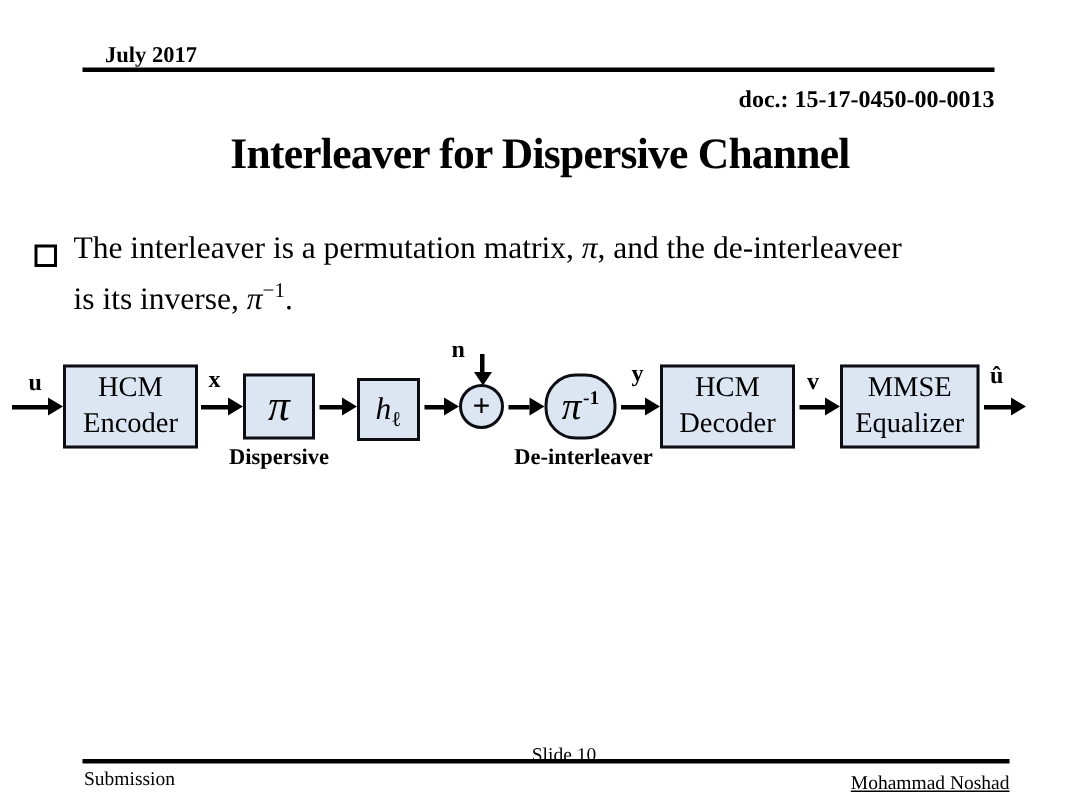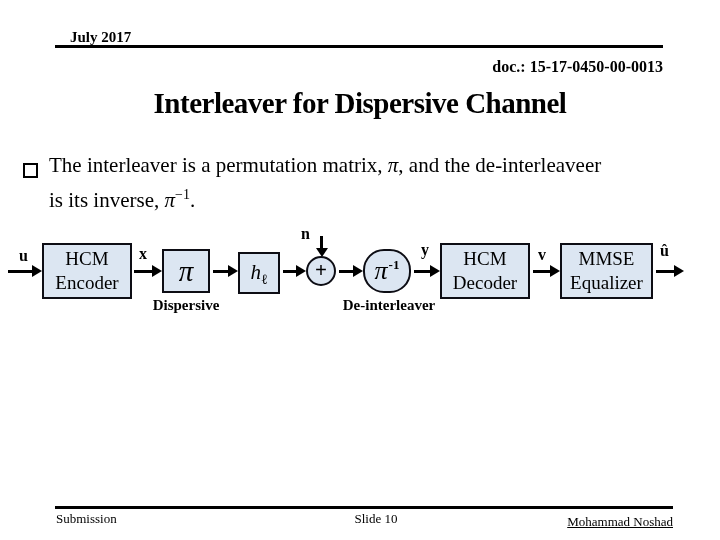--- a/index.html
+++ b/index.html
@@ -60,21 +60,21 @@
   .a-dec-eq{left:533px;width:17px;}
   .a-out{left:656px;width:18px;}
   .varrow{position:absolute;width:3px;background:#000;left:320px;top:236px;height:12px;}
   .varrow::after{
     content:"";position:absolute;left:-4.5px;bottom:-9px;width:0;height:0;
     border-top:9px solid #000;border-left:6px solid transparent;border-right:6px solid transparent;
   }
   
   .footer-rule{position:absolute;left:55px;top:506px;width:618px;height:3px;background:#000;}
   .footer-left{position:absolute;left:56px;top:511px;font-size:13px;}
-  .footer-center{position:absolute;left:0;right:0;top:511px;text-align:center;font-size:13px;padding-left:32px;}
+  .footer-center{position:absolute;left:0;right:0;top:495px;text-align:center;font-size:13px;padding-left:32px;}
   .footer-right{position:absolute;right:47px;top:514px;font-size:13px;text-decoration:underline;}
 </style>
 </head>
 <body>
 
 <div class="slide">
 
   <div class="header-date">July 2017</div>
   <div class="header-doc">doc.: 15-17-0450-00-0013</div>
   <div class="header-rule"></div>

